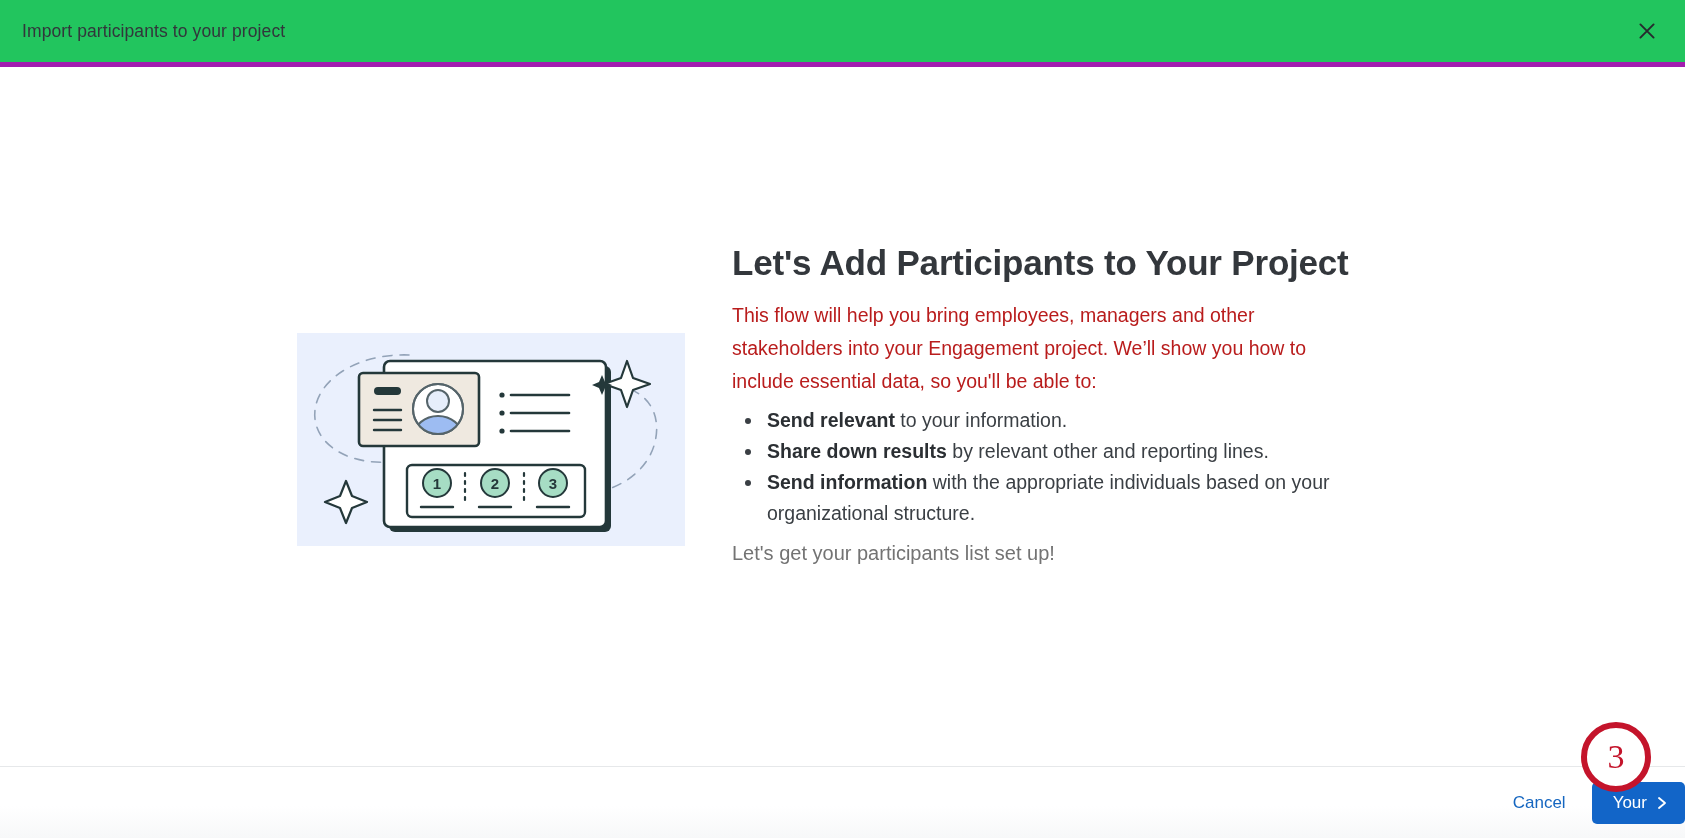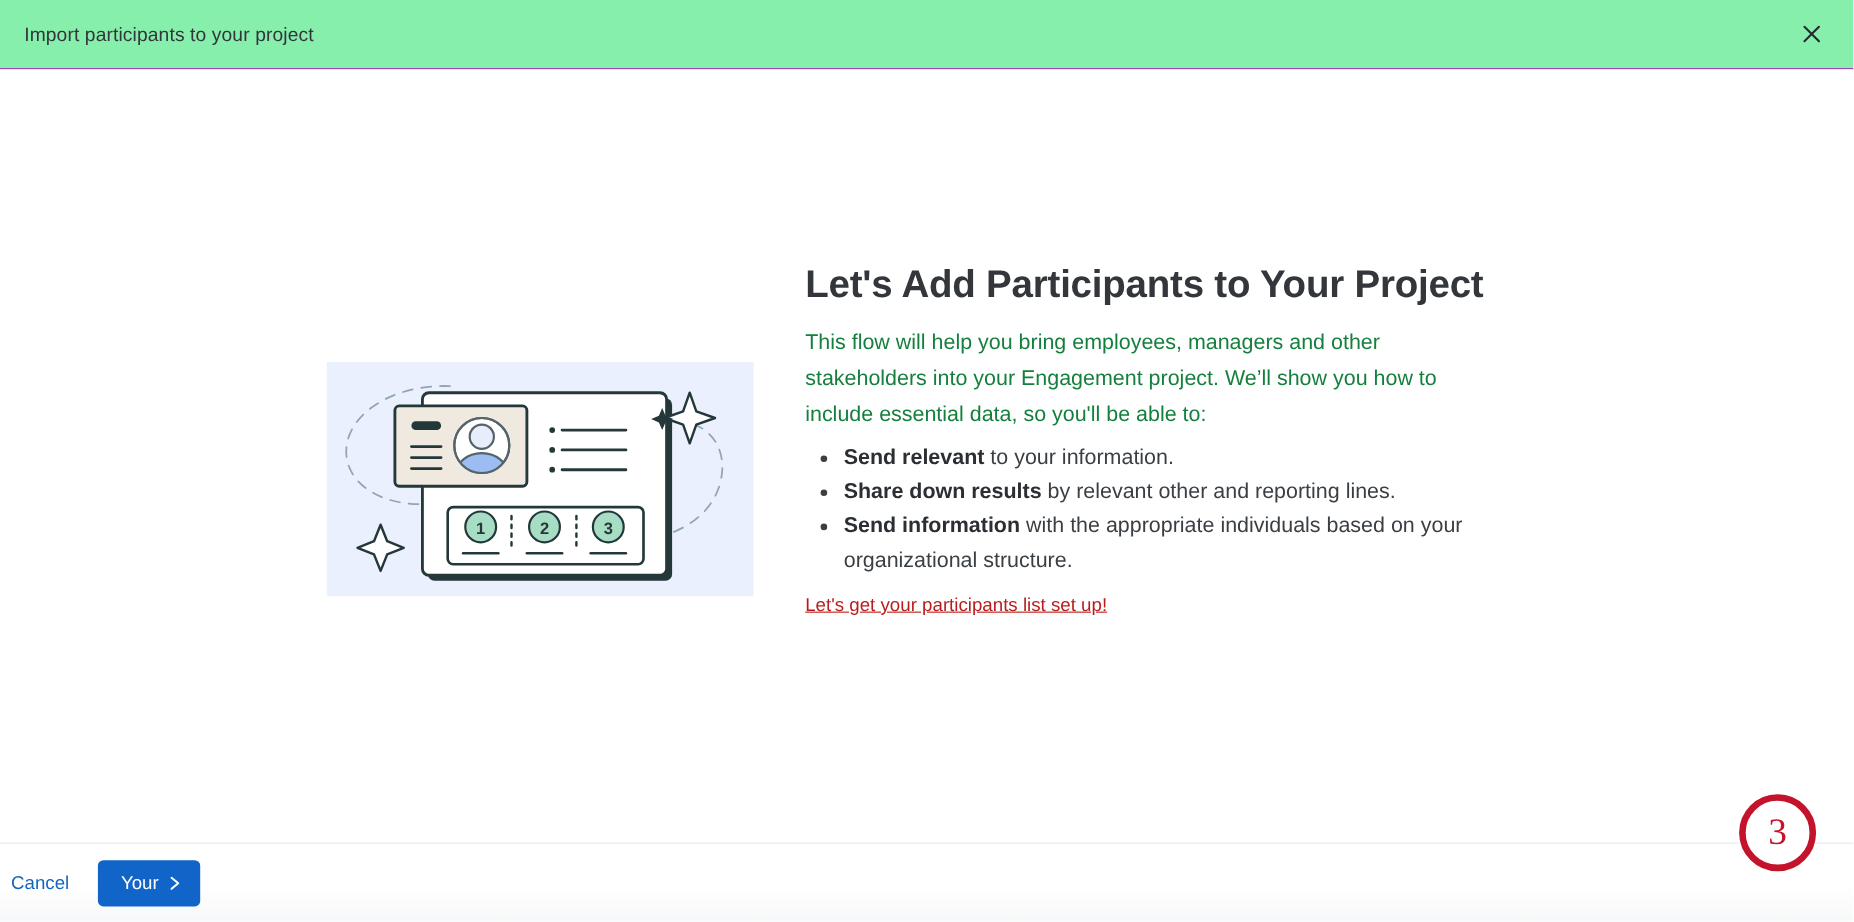--- a/index.html
+++ b/index.html
@@ -22,22 +22,22 @@
     display: flex;
     flex-direction: column;
     background: #ffffff;
   }
 
   
   .modal-header {
     position: relative;
     height: 62px;
     flex: 0 0 62px;
-    border-bottom: 1px solid #a21caf;
-    background: #86efac;
+    border-bottom: 5px solid #a21caf;
+    background: #22c55e;
     display: flex;
     align-items: center;
   }
   .modal-title {
     position: absolute;
     left: 22px;
     top: 19px;
     font-size: 17.5px;
     line-height: 24px;
     font-weight: 400;
@@ -101,56 +101,54 @@
     font-size: 35px;
     line-height: 41px;
     font-weight: 700;
     color: #33373c;
     margin: 0 0 16px 0;
     letter-spacing: -0.2px;
   }
   .lead {
     font-size: 19.5px;
     line-height: 33px;
-    color: #15803d;
+    color: #b91c1c;
     margin: 2px 0 7px 0;
     font-weight: 400;
   }
   ul.benefits {
     margin: 0 0 7px 0;
     padding: 0 0 0 32px;
     list-style: disc;
   }
   ul.benefits li {
     font-size: 19.5px;
     line-height: 31px;
     color: #3a3f44;
     margin: 0;
     padding-left: 3px;
   }
   ul.benefits li b { font-weight: 700; color: #2b2f33; }
   .closing {
-    font-size: 17px;
+    font-size: 20px;
     line-height: 31px;
-    color: #b91c1c;
+    color: #737373;
     margin: 9px 0 0 0;
-    text-decoration: underline;
   }
 
   
   .modal-footer {
     position: relative;
     flex: 0 0 72px;
     height: 72px;
     border-top: 1px solid #e6e8ea;
     background: linear-gradient(to bottom, #ffffff 0%, #ffffff 55%, #f7f8f9 100%);
     display: flex;
     align-items: center;
-    justify-content: flex-start;
-    padding-right: 25px;
+    justify-content: flex-end;
     box-sizing: border-box;
   }
   .cancel-link {
     font-size: 17px;
     color: #1566c0;
     background: none;
     border: none;
     cursor: pointer;
     padding: 8px 10px;
     margin-right: 16px;

